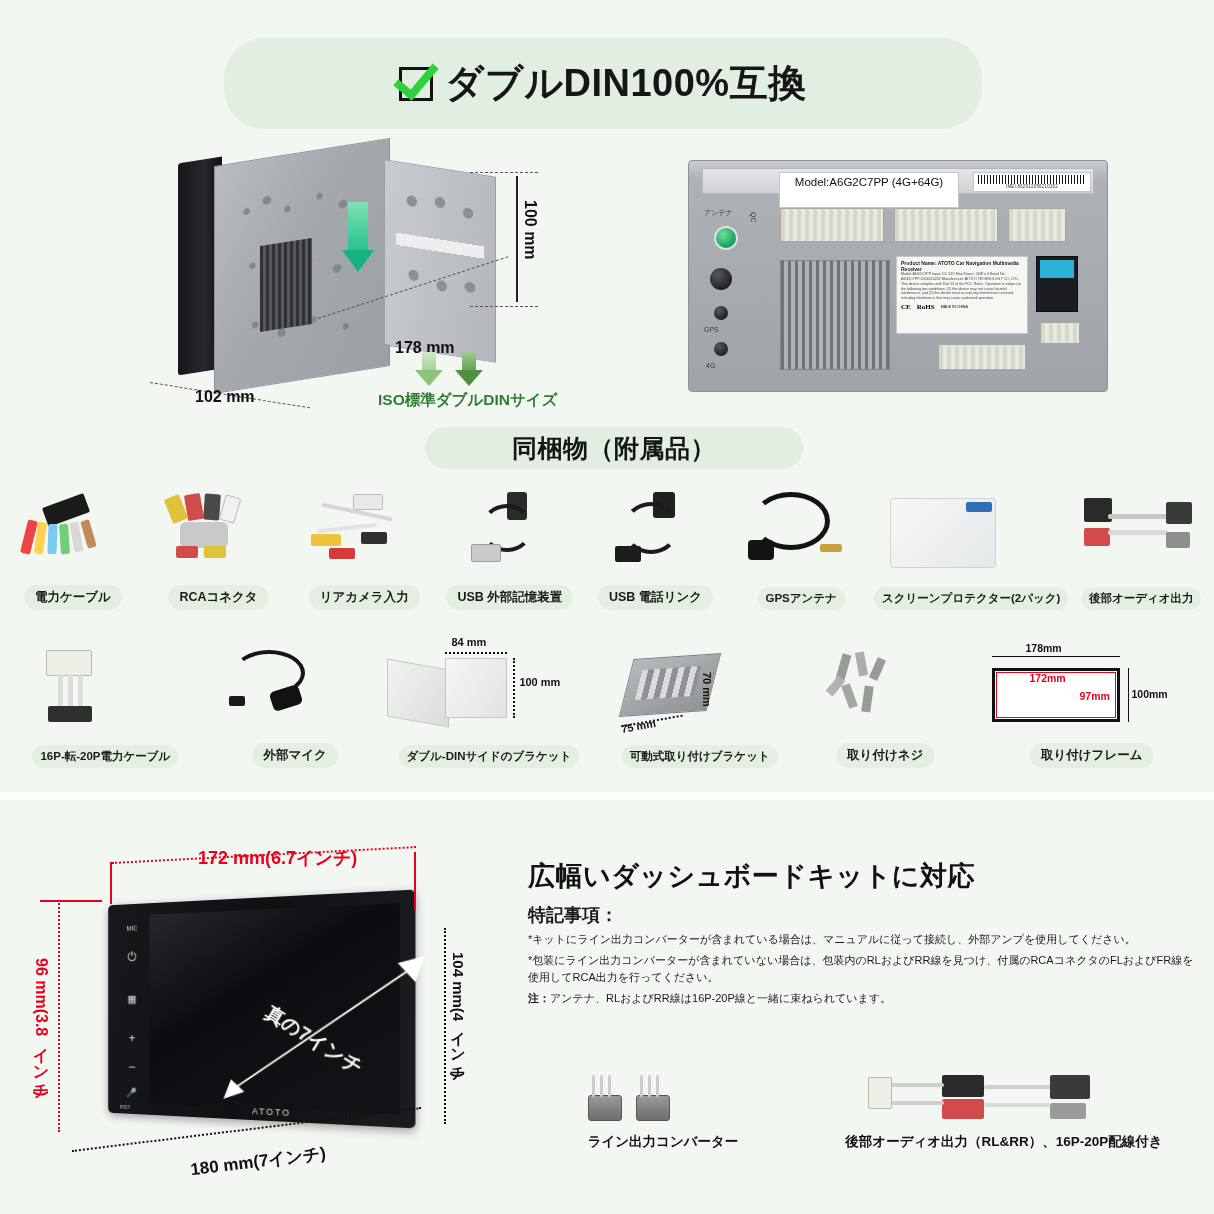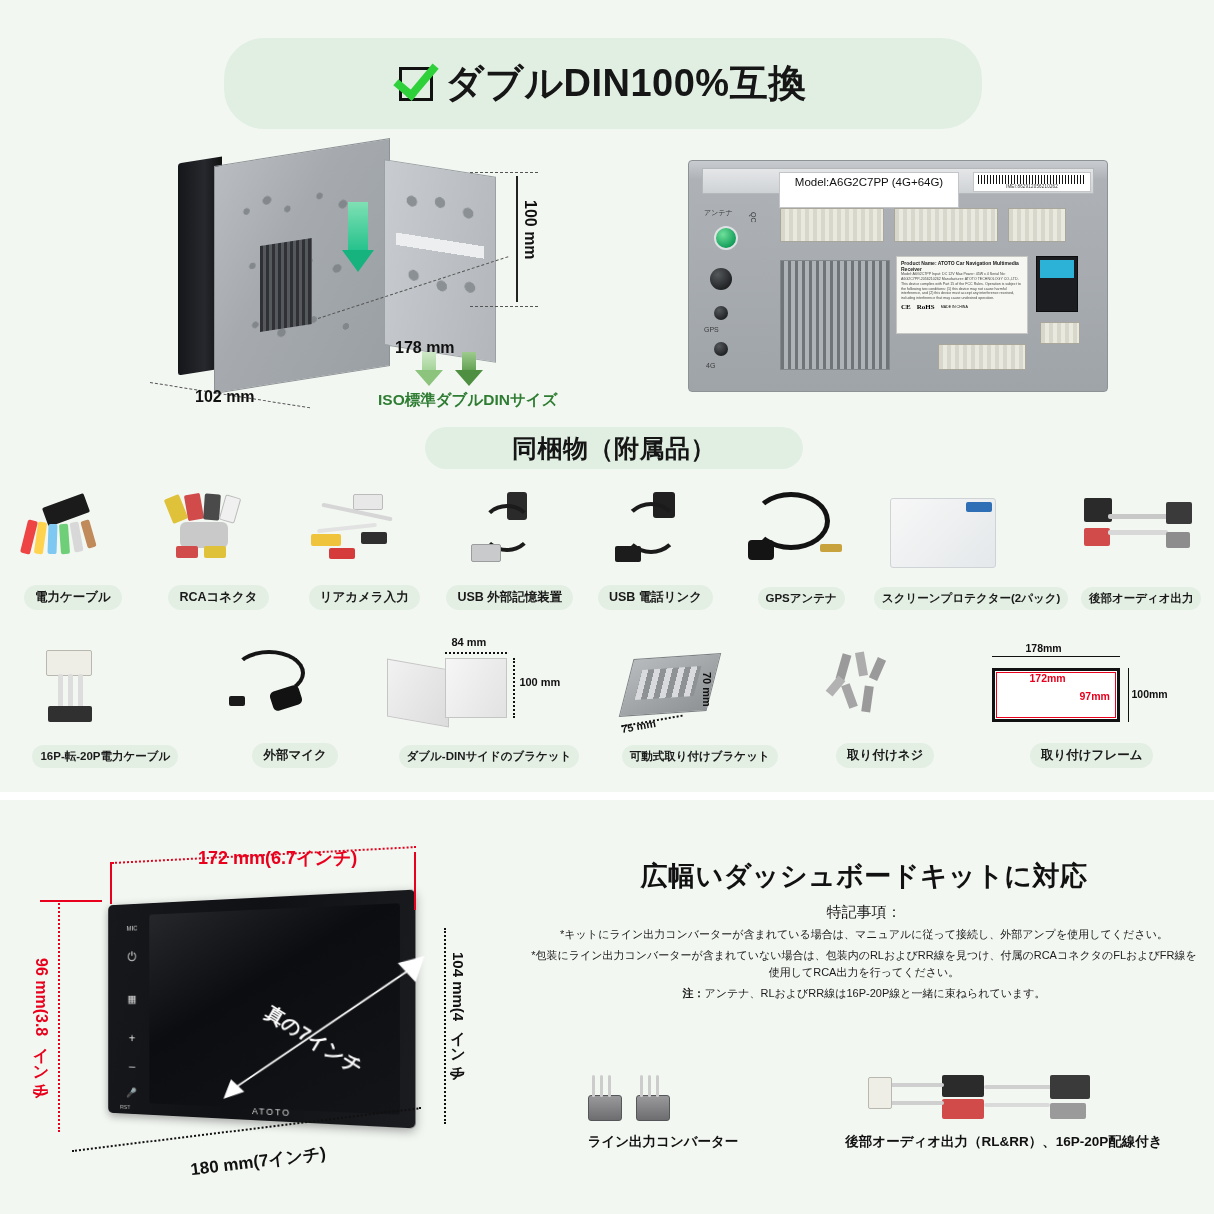--- a/index.html
+++ b/index.html
@@ -265,25 +265,25 @@
     transform: rotate(31deg);
     white-space: nowrap;
   }
 
   .redline { position: absolute; background: #e8001c; }
   .reddash-h { position: absolute; border-top: 2px dotted #e8001c; }
   .reddash-v { position: absolute; border-left: 2px dotted #e8001c; }
   .blackdash-v { position: absolute; border-left: 2px dotted #111; }
   .blackdash-h { position: absolute; border-top: 2px dotted #111; }
 
-  #info-col { position: absolute; left: 528px; top: 858px; width: 672px; text-align: center; }
+  #info-col { position: absolute; left: 528px; top: 858px; width: 672px; }
   #info-col h2 {
     font-size: 27px; font-weight: bold; color: #111; letter-spacing: .5px;
   }
-  .note-head { margin-top: 9px; font-size: 15px; font-weight: normal; color: #1a1a1a; }
+  .note-head { margin-top: 9px; font-size: 18px; font-weight: bold; color: #1a1a1a; }
   .note-p {
     margin-top: 4px; font-size: 11px; color: #1a1a1a; line-height: 1.55;
   }
   .note-p.bold-lead b { font-weight: bold; }
 
   #bottom-parts { position: absolute; left: 528px; top: 1075px; width: 672px; height: 100px; }
   .bp-cell { position: absolute; text-align: center; }
   .bp-label { font-size: 13.5px; font-weight: bold; color: #111; white-space: nowrap; }
 
   .conn-gray-plug {

